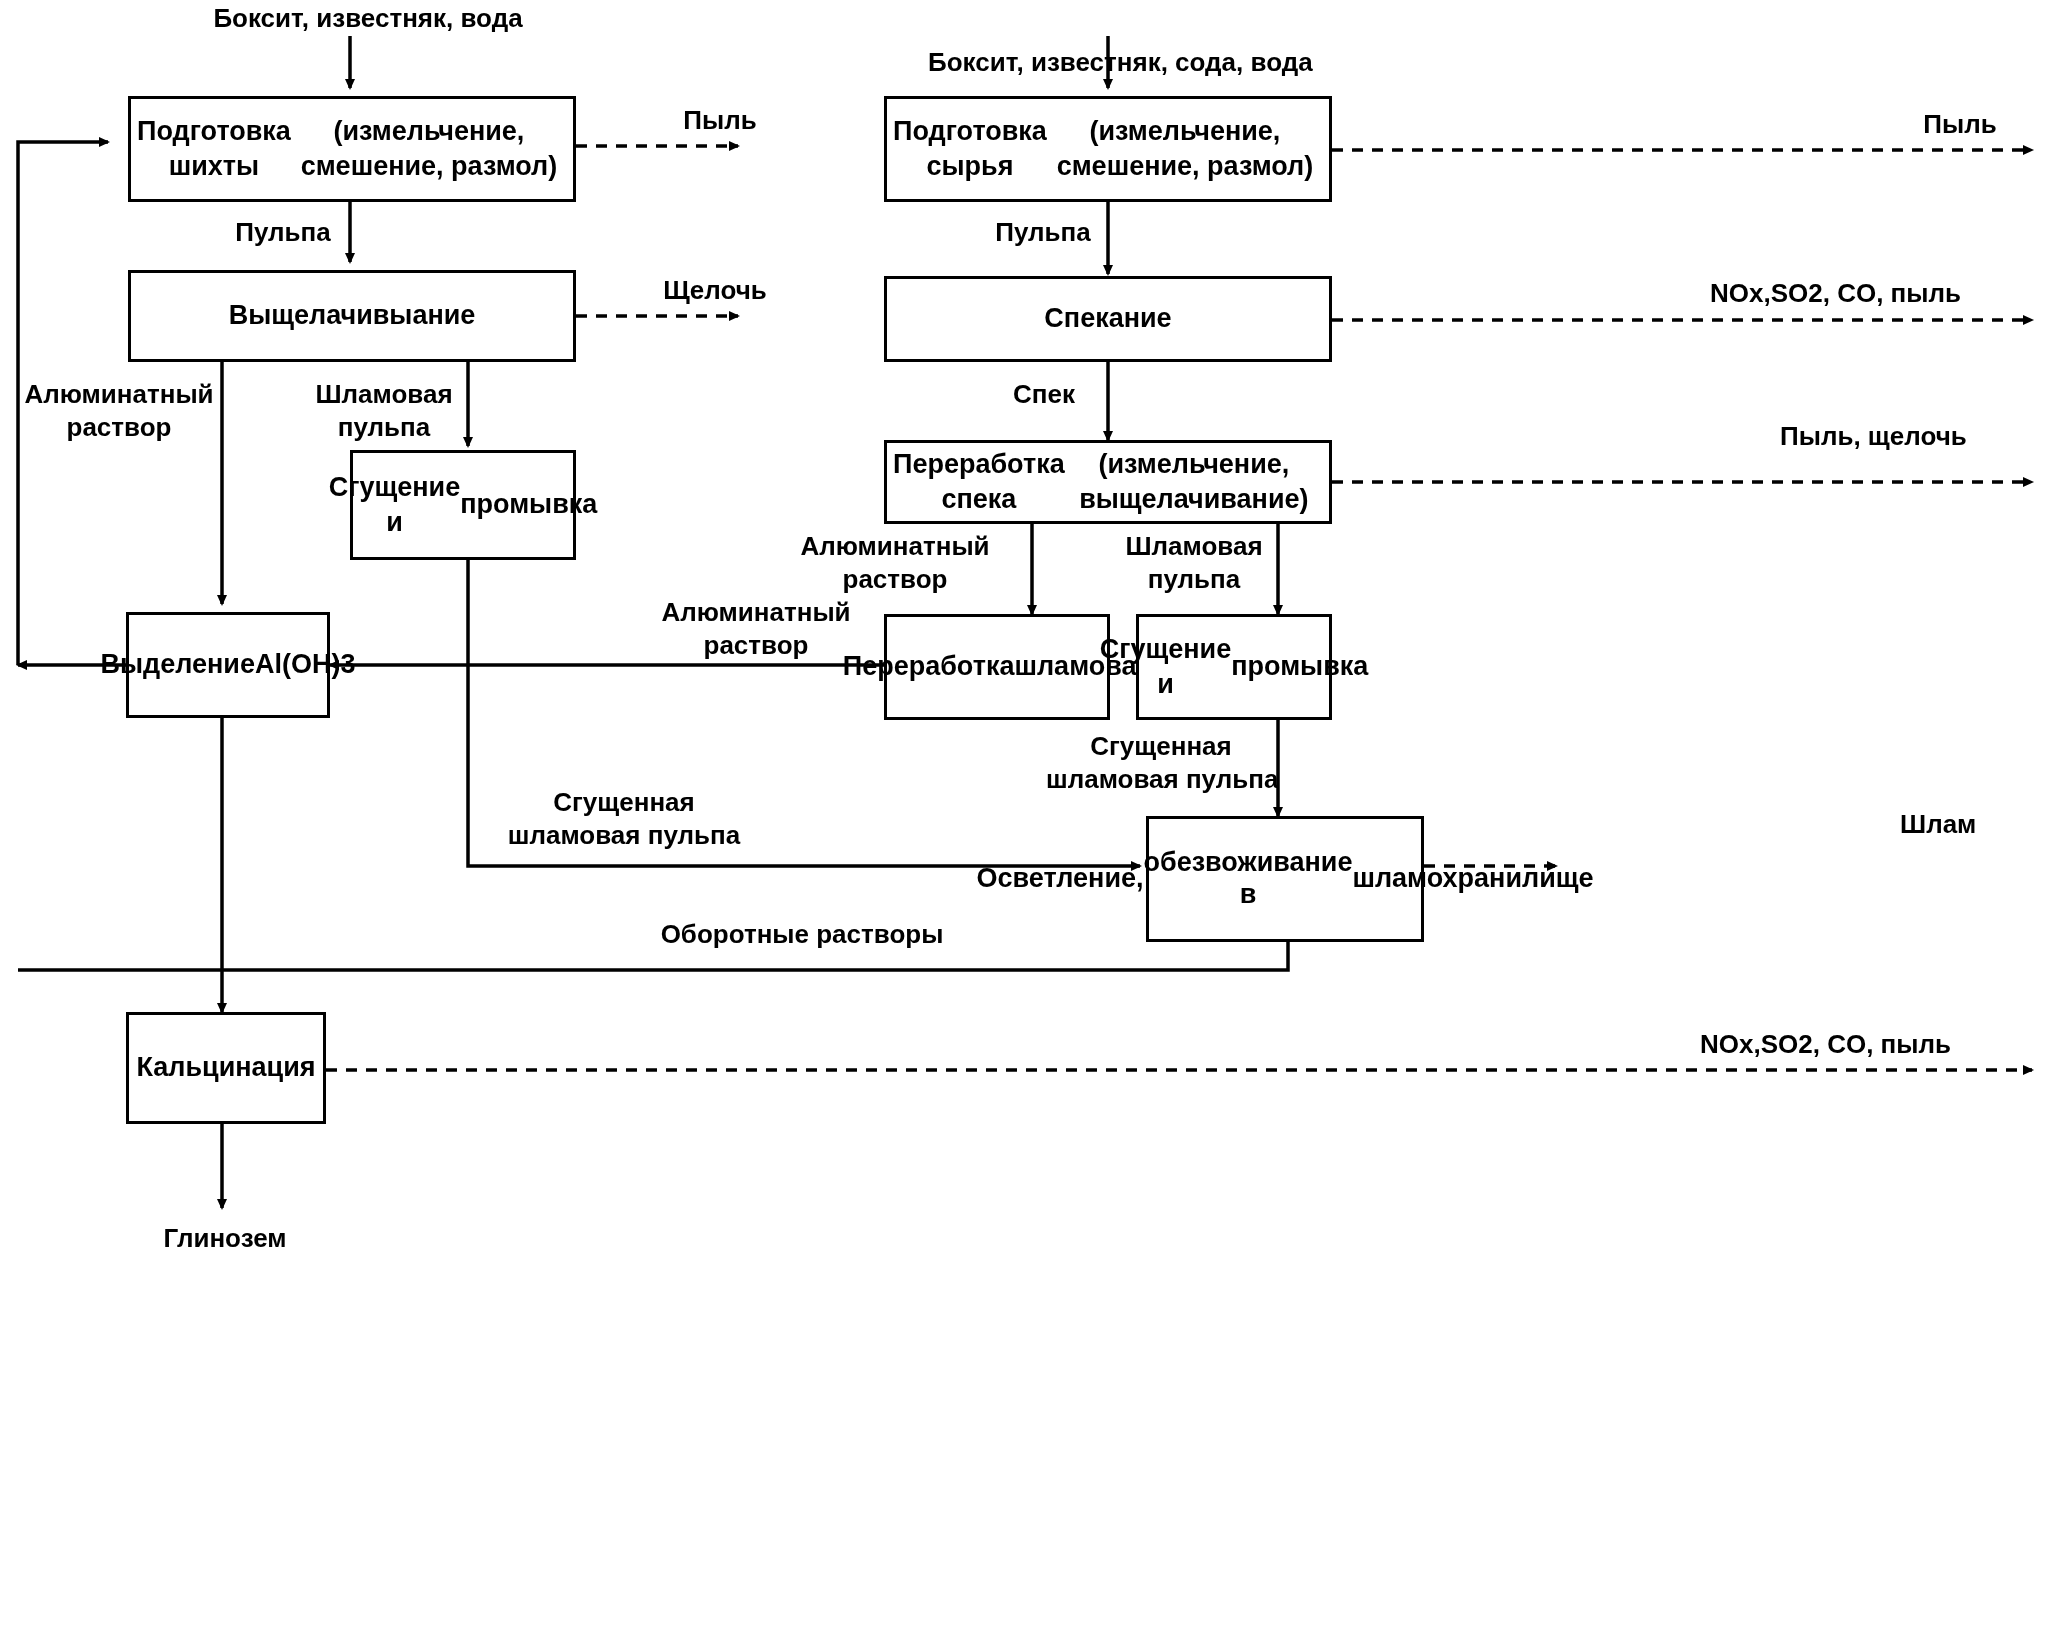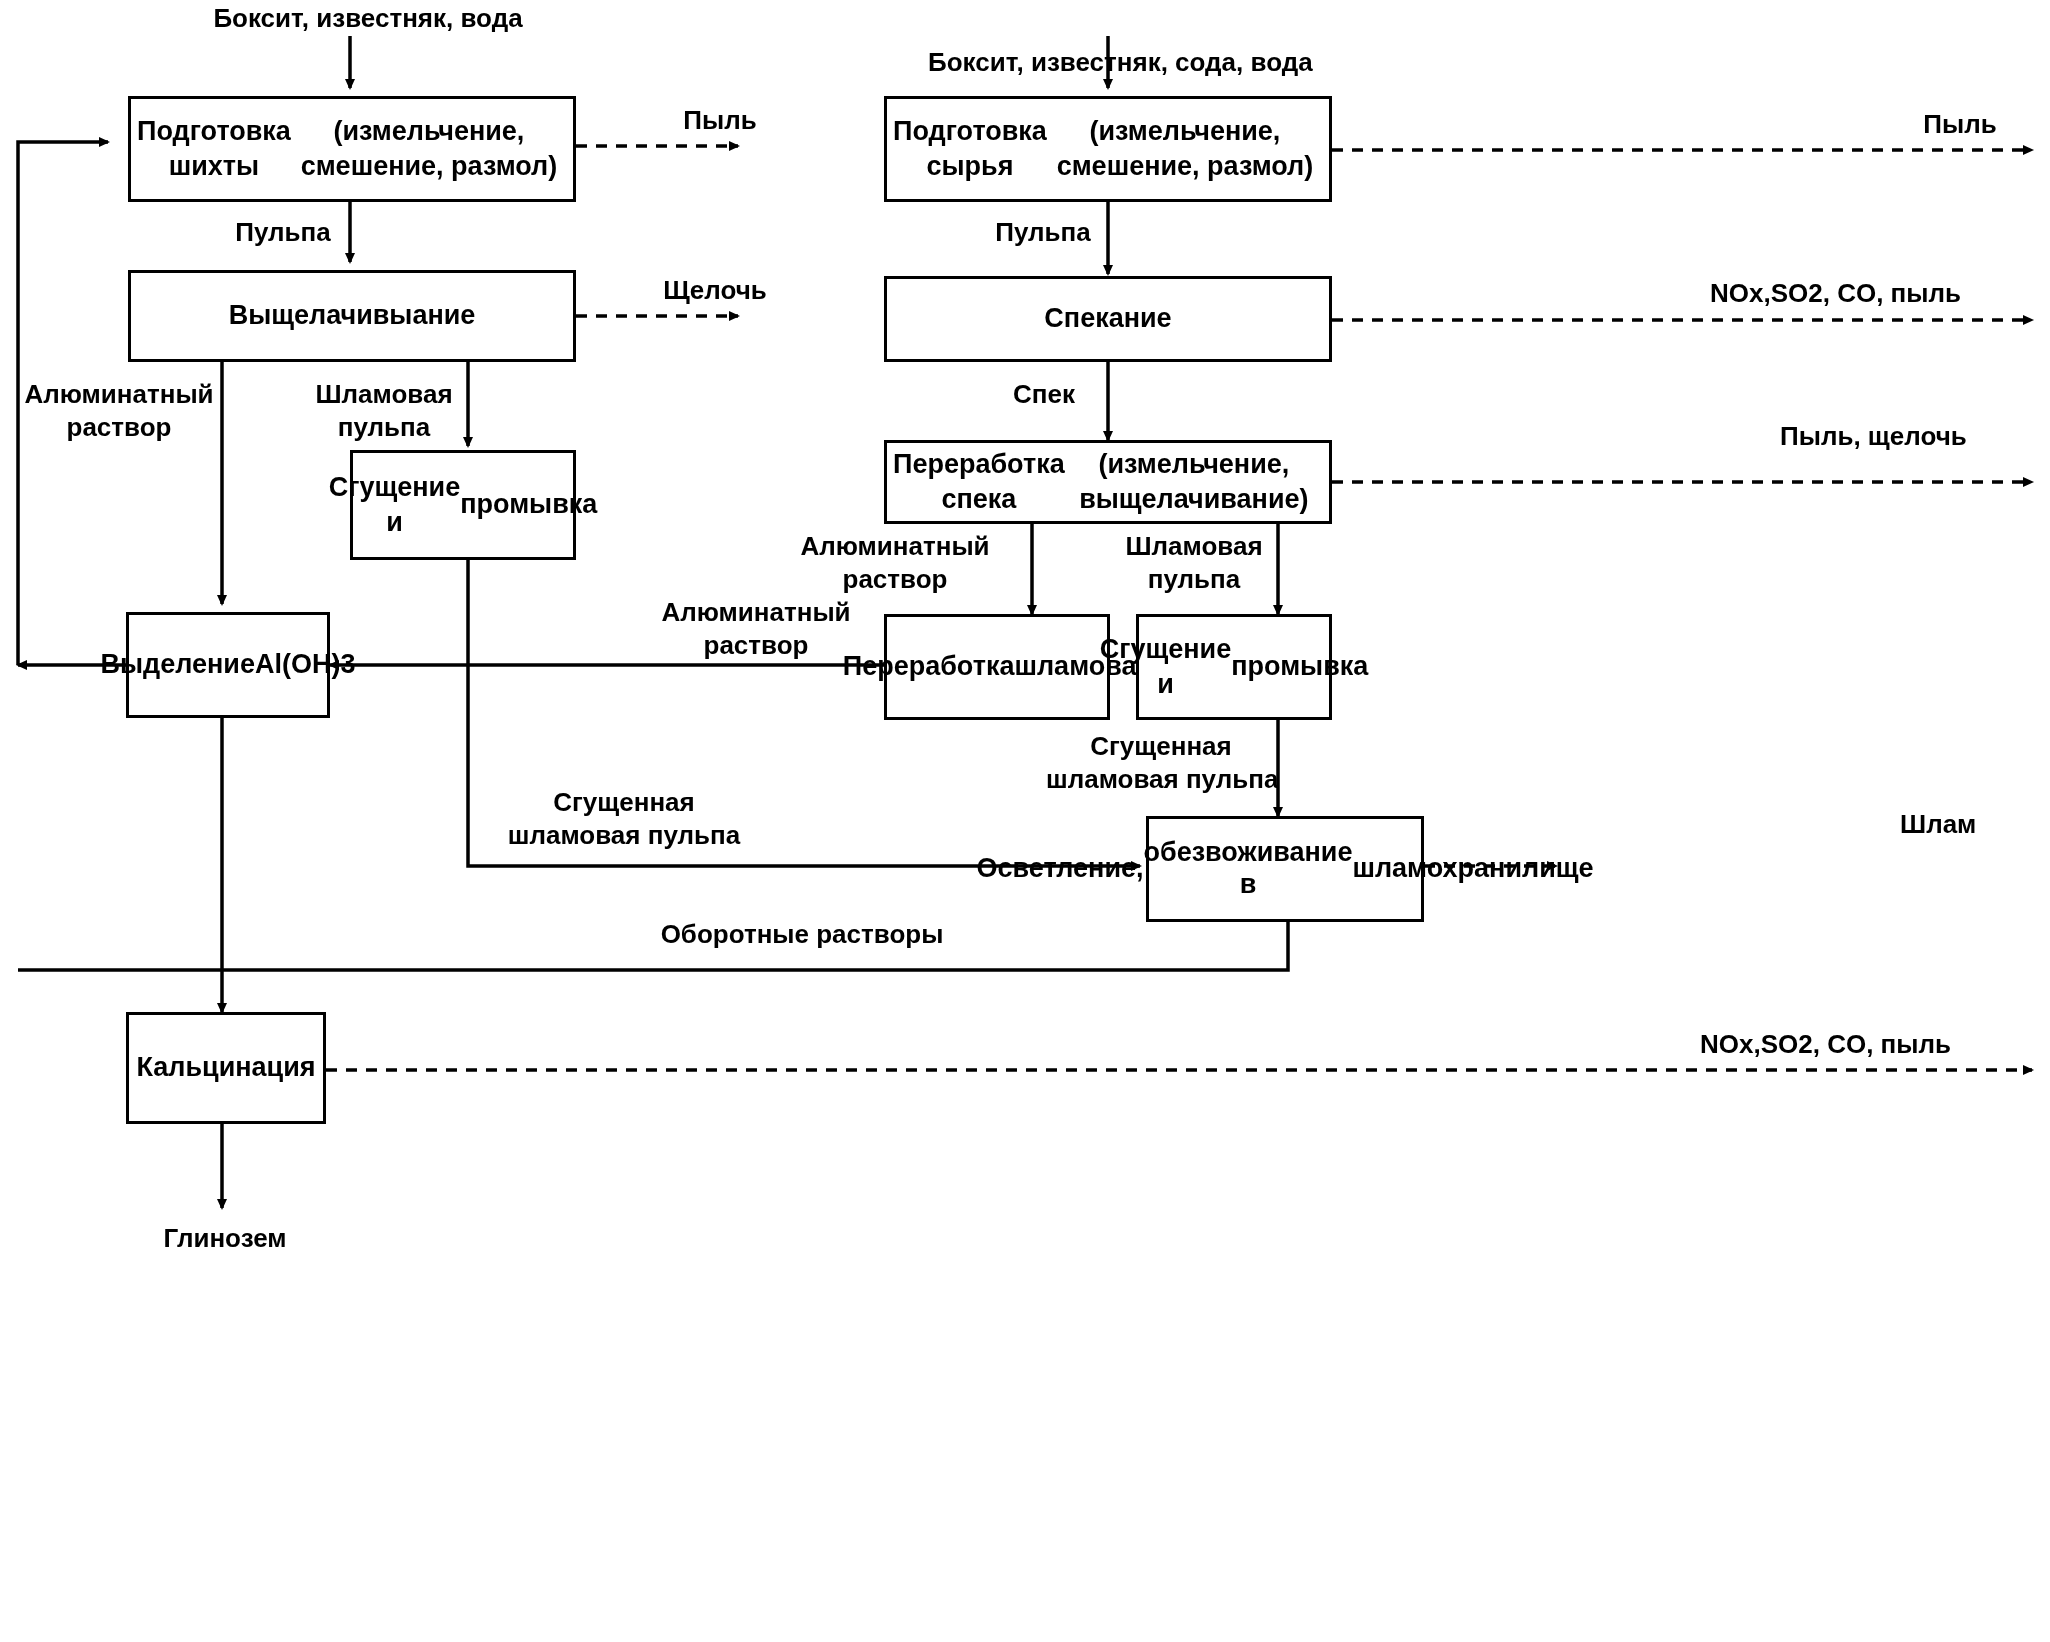--- a/index.html
+++ b/index.html
@@ -149,21 +149,21 @@
   <div class="node" style="left:884px;top:614px;width:226px;height:106px;padding-left:7px;">
     <div>Переработка</div>
     <div class="l2">шламовая</div>
   </div>
 
   <div class="node" style="left:1136px;top:614px;width:196px;height:106px;">
     <div>Сгущение и</div>
     <div class="l2">промывка</div>
   </div>
 
-  <div class="node" style="left:1146px;top:816px;width:278px;height:106px;line-height:1.18;">
+  <div class="node" style="left:1146px;top:816px;width:278px;height:126px;line-height:1.18;">
     <div>Осветление,</div>
     <div class="l2">обезвоживание в</div>
     <div class="l2">шламохранилище</div>
   </div>
 
   <div class="edge-label" style="left:208px;top:2px;width:320px;">Боксит, известняк, вода</div>
   <div class="edge-label" style="left:928px;top:2px;width:360px;margin-top:44px;">Боксит, известняк, сода, вода</div>
 
   <div class="edge-label" style="left:640px;top:104px;width:160px;">Пыль</div>
   <div class="edge-label" style="left:620px;top:274px;width:190px;">Щелочь</div>

